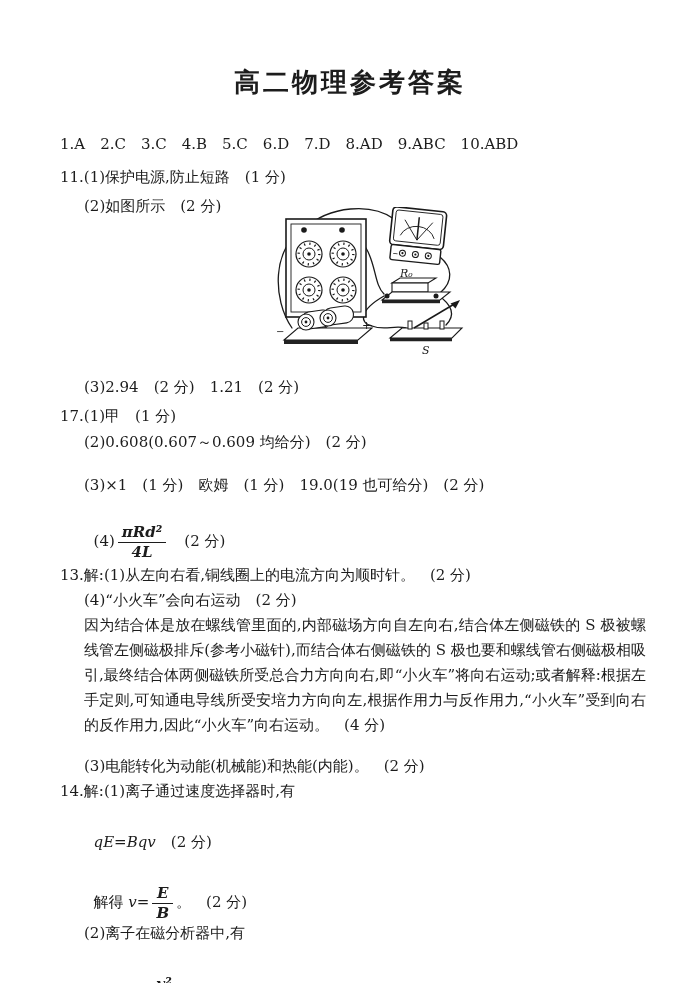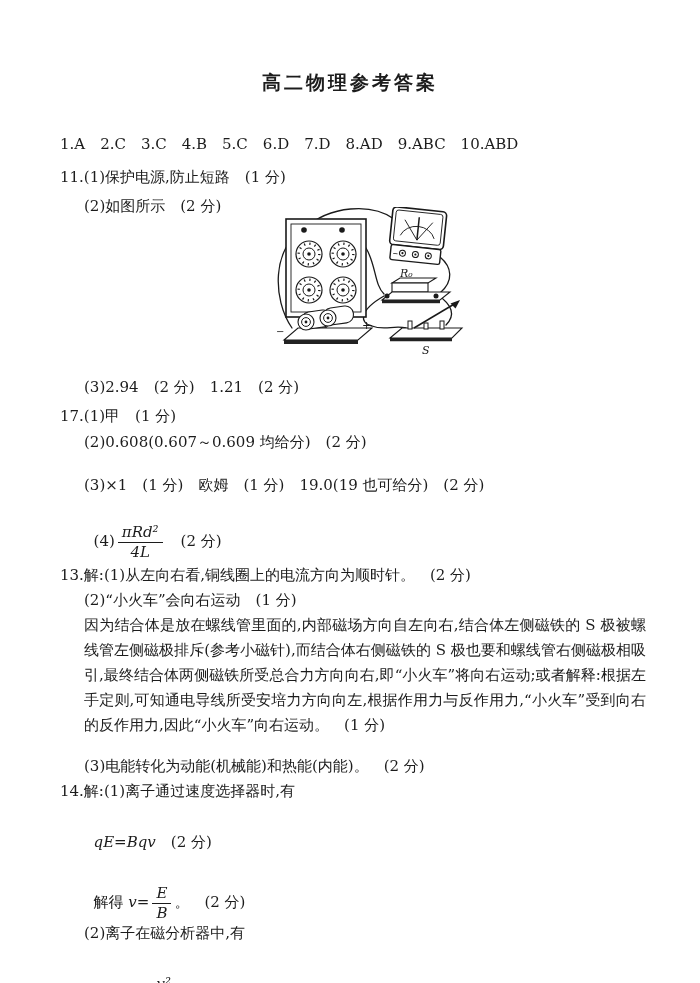--- a/index.html
+++ b/index.html
@@ -4,33 +4,33 @@
 <style>
   html,body{margin:0;padding:0;}
   body{
     width:700px;height:983px;overflow:hidden;background:#ffffff;
     color:#1c1c1c;font-family:"DejaVu Serif",serif;font-size:15px;
     position:relative;
   }
   .title{
     margin-top:64px;text-align:center;
     font-family:"DejaVu Sans",sans-serif;font-weight:bold;
-    font-size:19px;letter-spacing:3px;line-height:36px;
+    font-size:26px;letter-spacing:3px;line-height:36px;
   }
   .line{white-space:pre-wrap;line-height:25px;}
   .ind1{margin-left:60px;margin-right:40px;}
   .ind2{margin-left:84px;margin-right:40px;}
   .para{
     margin-left:84px;margin-right:54px;text-align:justify;
     line-height:25px;white-space:pre-wrap;
   }
   .math{font-style:italic;}
   .frac{
     display:inline-block;vertical-align:middle;text-align:center;
-    line-height:1.1;margin:0 3px;
+    line-height:1.1;margin:0 3px;font-weight:bold;
   }
   .frac .fnum{display:block;border-bottom:1.3px solid #1c1c1c;padding:0 4px 1px;}
   .frac .fden{display:block;padding:1px 4px 0;}
   .figure{margin:-12px 0 0 276px;width:198px;height:150px;}
   svg text{font-family:"DejaVu Serif",serif;}
 </style>
 </head>
 <body>
 
 <div class="title">高二物理参考答案</div>
@@ -144,22 +144,22 @@
 
 <div class="line ind1" style="margin-top:4px">17.(1)甲　(1 分)</div>
 <div class="line ind2" style="margin-top:1px">(2)0.608(0.607～0.609 均给分)　(2 分)</div>
 <div class="line ind2" style="margin-top:18px">(3)×1　(1 分)　欧姆　(1 分)　19.0(19 也可给分)　(2 分)</div>
 
 <div class="line ind2" style="margin-top:1px">
   <span>(4)</span><span class="frac"><span class="fnum math">πRd²</span><span class="fden math">4L</span></span><span>　(2 分)</span>
 </div>
 
 <div class="line ind1" style="margin-top:3px">13.解:(1)从左向右看,铜线圈上的电流方向为顺时针。　(2 分)</div>
-<div class="line ind2">(2)“小火车”会向右运动　(1 分)</div>
-<div class="para">因为结合体是放在螺线管里面的,内部磁场方向自左向右,结合体左侧磁铁的 S 极被螺线管左侧磁极排斥(参考小磁针),而结合体右侧磁铁的 S 极也要和螺线管右侧磁极相吸引,最终结合体两侧磁铁所受总合力方向向右,即“小火车”将向右运动;或者解释:根据左手定则,可知通电导线所受安培力方向向左,根据作用力与反作用力,“小火车”受到向右的反作用力,因此“小火车”向右运动。　(1 分)</div>
+<div class="line ind2">(4)“小火车”会向右运动　(2 分)</div>
+<div class="para">因为结合体是放在螺线管里面的,内部磁场方向自左向右,结合体左侧磁铁的 S 极被螺线管左侧磁极排斥(参考小磁针),而结合体右侧磁铁的 S 极也要和螺线管右侧磁极相吸引,最终结合体两侧磁铁所受总合力方向向右,即“小火车”将向右运动;或者解释:根据左手定则,可知通电导线所受安培力方向向左,根据作用力与反作用力,“小火车”受到向右的反作用力,因此“小火车”向右运动。　(4 分)</div>
 <div class="line ind2" style="margin-top:16px">(3)电能转化为动能(机械能)和热能(内能)。　(2 分)</div>
 
 <div class="line ind1" style="margin-top:0px">14.解:(1)离子通过速度选择器时,有</div>
 
 <div class="line ind2" style="margin-top:1px">
   <span class="math">qE=Bqv</span><span>　(2 分)</span>
 </div>
 
 <div class="line ind2" style="margin-top:5px">
   <span>解得 </span><span class="math">v=</span><span class="frac"><span class="fnum math">E</span><span class="fden math">B</span></span><span>。</span><span>　(2 分)</span>

